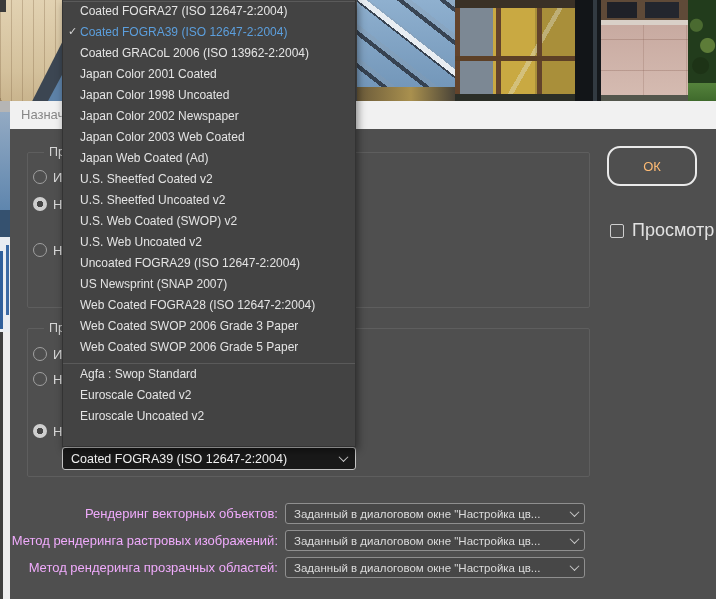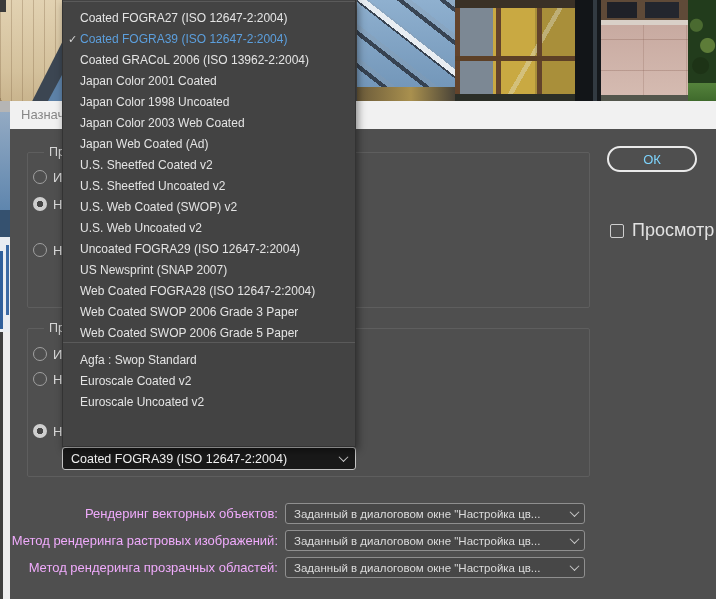--- a/index.html
+++ b/index.html
@@ -82,41 +82,41 @@
   .radio.on{border:none;background:radial-gradient(circle,#474747 0 3px,#cfcfcf 3.5px 7px);}
   .rlab{font-size:13px;color:#dadada;white-space:nowrap;}
 
   .combo{left:62px;top:447px;width:294px;height:23px;background:#191919;
     border:1px solid #c4c4c4;border-radius:3px;display:flex;align-items:center;
     padding:0 8px;color:#f2f2f2;font-size:12.5px;}
   .combo .val{flex:1;white-space:nowrap;overflow:hidden;}
   .chev{width:7px;height:7px;border-right:1.5px solid #c8c8c8;border-bottom:1.5px solid #c8c8c8;
     transform:rotate(45deg) translate(-1px,-1px);flex:none;}
 
-  .btn{position:absolute;left:607px;width:90px;height:26px;border:2px solid #eaeaea;border-radius:13px;
-    background:transparent;color:#7dd3fc;font-size:13px;display:flex;align-items:center;justify-content:center;
+  .btn{position:absolute;left:607px;width:90px;height:40px;border:2px solid #eaeaea;border-radius:13px;
+    background:transparent;color:#fdba74;font-size:13px;display:flex;align-items:center;justify-content:center;
     font-family:"Liberation Sans",sans-serif;}
   .cbrow{position:absolute;left:610px;top:220px;display:flex;align-items:center;gap:8px;}
   .cbox{width:14px;height:14px;border:1px solid #cfcfcf;border-radius:2px;background:transparent;flex:none;}
   .cblab{font-size:18px;color:#e2e2e2;}
 
   
   .introws{left:8px;top:500px;width:600px;}
   .irow{display:flex;align-items:center;height:27px;}
   .ilab{width:277px;text-align:right;padding-right:7px;font-size:13px;color:#f0abfc;white-space:nowrap;flex:none;}
   .isel{width:300px;height:21px;background:#474747;border:1px solid #8f8f8f;border-radius:3px;
     display:flex;align-items:center;padding:0 6px 0 8px;color:#dcdcdc;font-size:11.5px;}
   .isel .val{flex:1;white-space:nowrap;overflow:hidden;}
 
   
   .popup{left:62px;top:0;width:294px;height:447px;background:#434343;
     border:1px solid #333;border-top:none;box-shadow:2px 3px 8px rgba(0,0,0,.45);z-index:5;}
   .phead{height:18px;line-height:18px;padding-left:22px;font-size:12px;color:#949494;}
   .psep{height:1px;background:#5a5a5a;margin:1px 0 2px 0;}
-  .pitem{height:21px;display:flex;align-items:flex-end;font-size:12px;color:#e4e4e4;cursor:default;}
+  .pitem{height:21px;display:flex;align-items:flex-start;font-size:12px;color:#e4e4e4;cursor:default;}
   .pitem .chk{width:17px;padding-left:5px;font-size:11px;color:#d6d6d6;flex:none;}
   .pitem .plab{white-space:nowrap;overflow:hidden;}
   .pitem.sel{color:#5c9fdd;}
 </style>
 </head>
 <body>
 
 <div id="screen">
 
   <div class="abs photo-left">
@@ -246,20 +246,24 @@
         <div class="pitem">
           <span class="chk"></span>
           <span class="plab">Japan Color 2001 Coated</span>
         </div>
         <div class="pitem">
           <span class="chk"></span>
           <span class="plab">Japan Color 1998 Uncoated</span>
         </div>
         <div class="pitem">
           <span class="chk"></span>
+          <span class="plab">Japan Color 2002 Newspaper</span>
+        </div>
+        <div class="pitem">
+          <span class="chk"></span>
           <span class="plab">Japan Color 2003 Web Coated</span>
         </div>
         <div class="pitem">
           <span class="chk"></span>
           <span class="plab">Japan Web Coated (Ad)</span>
         </div>
         <div class="pitem">
           <span class="chk"></span>
           <span class="plab">U.S. Sheetfed Coated v2</span>
         </div>

